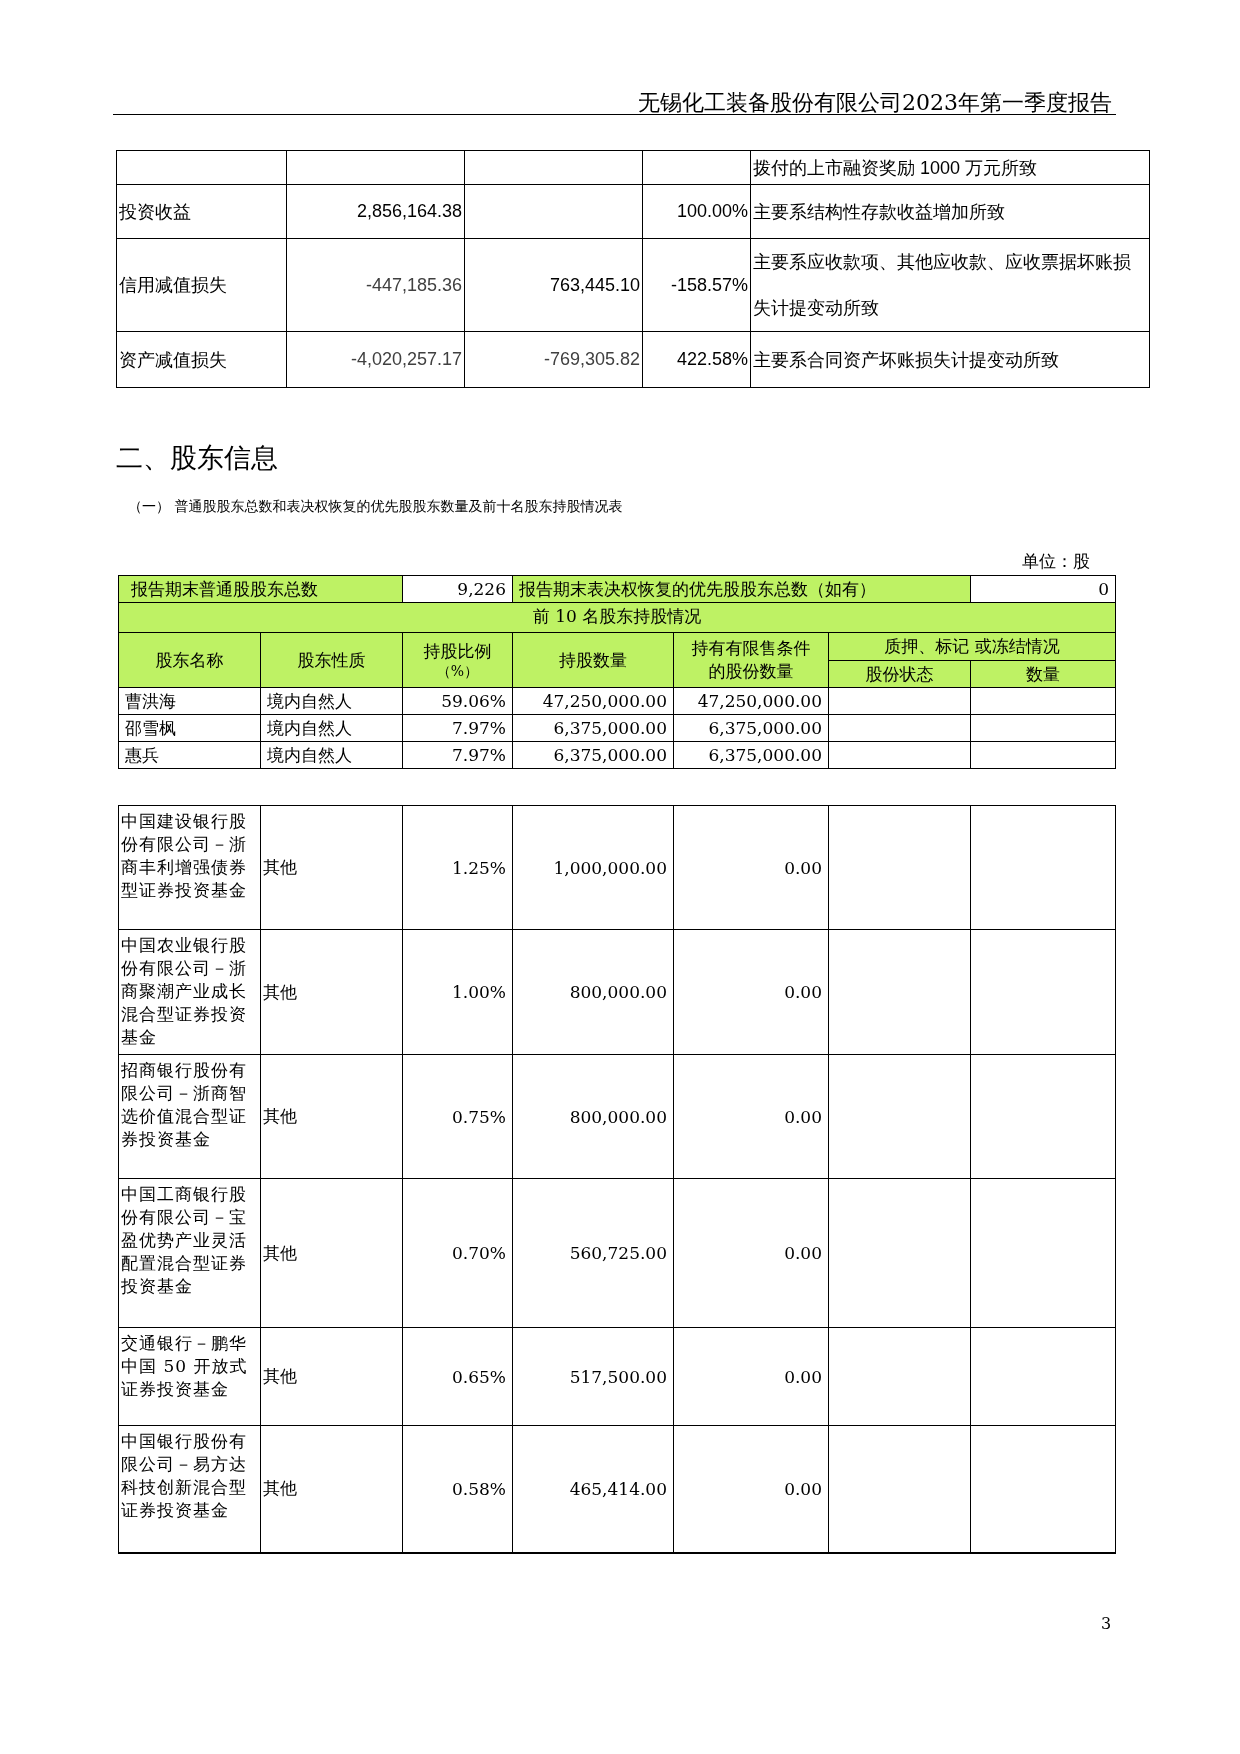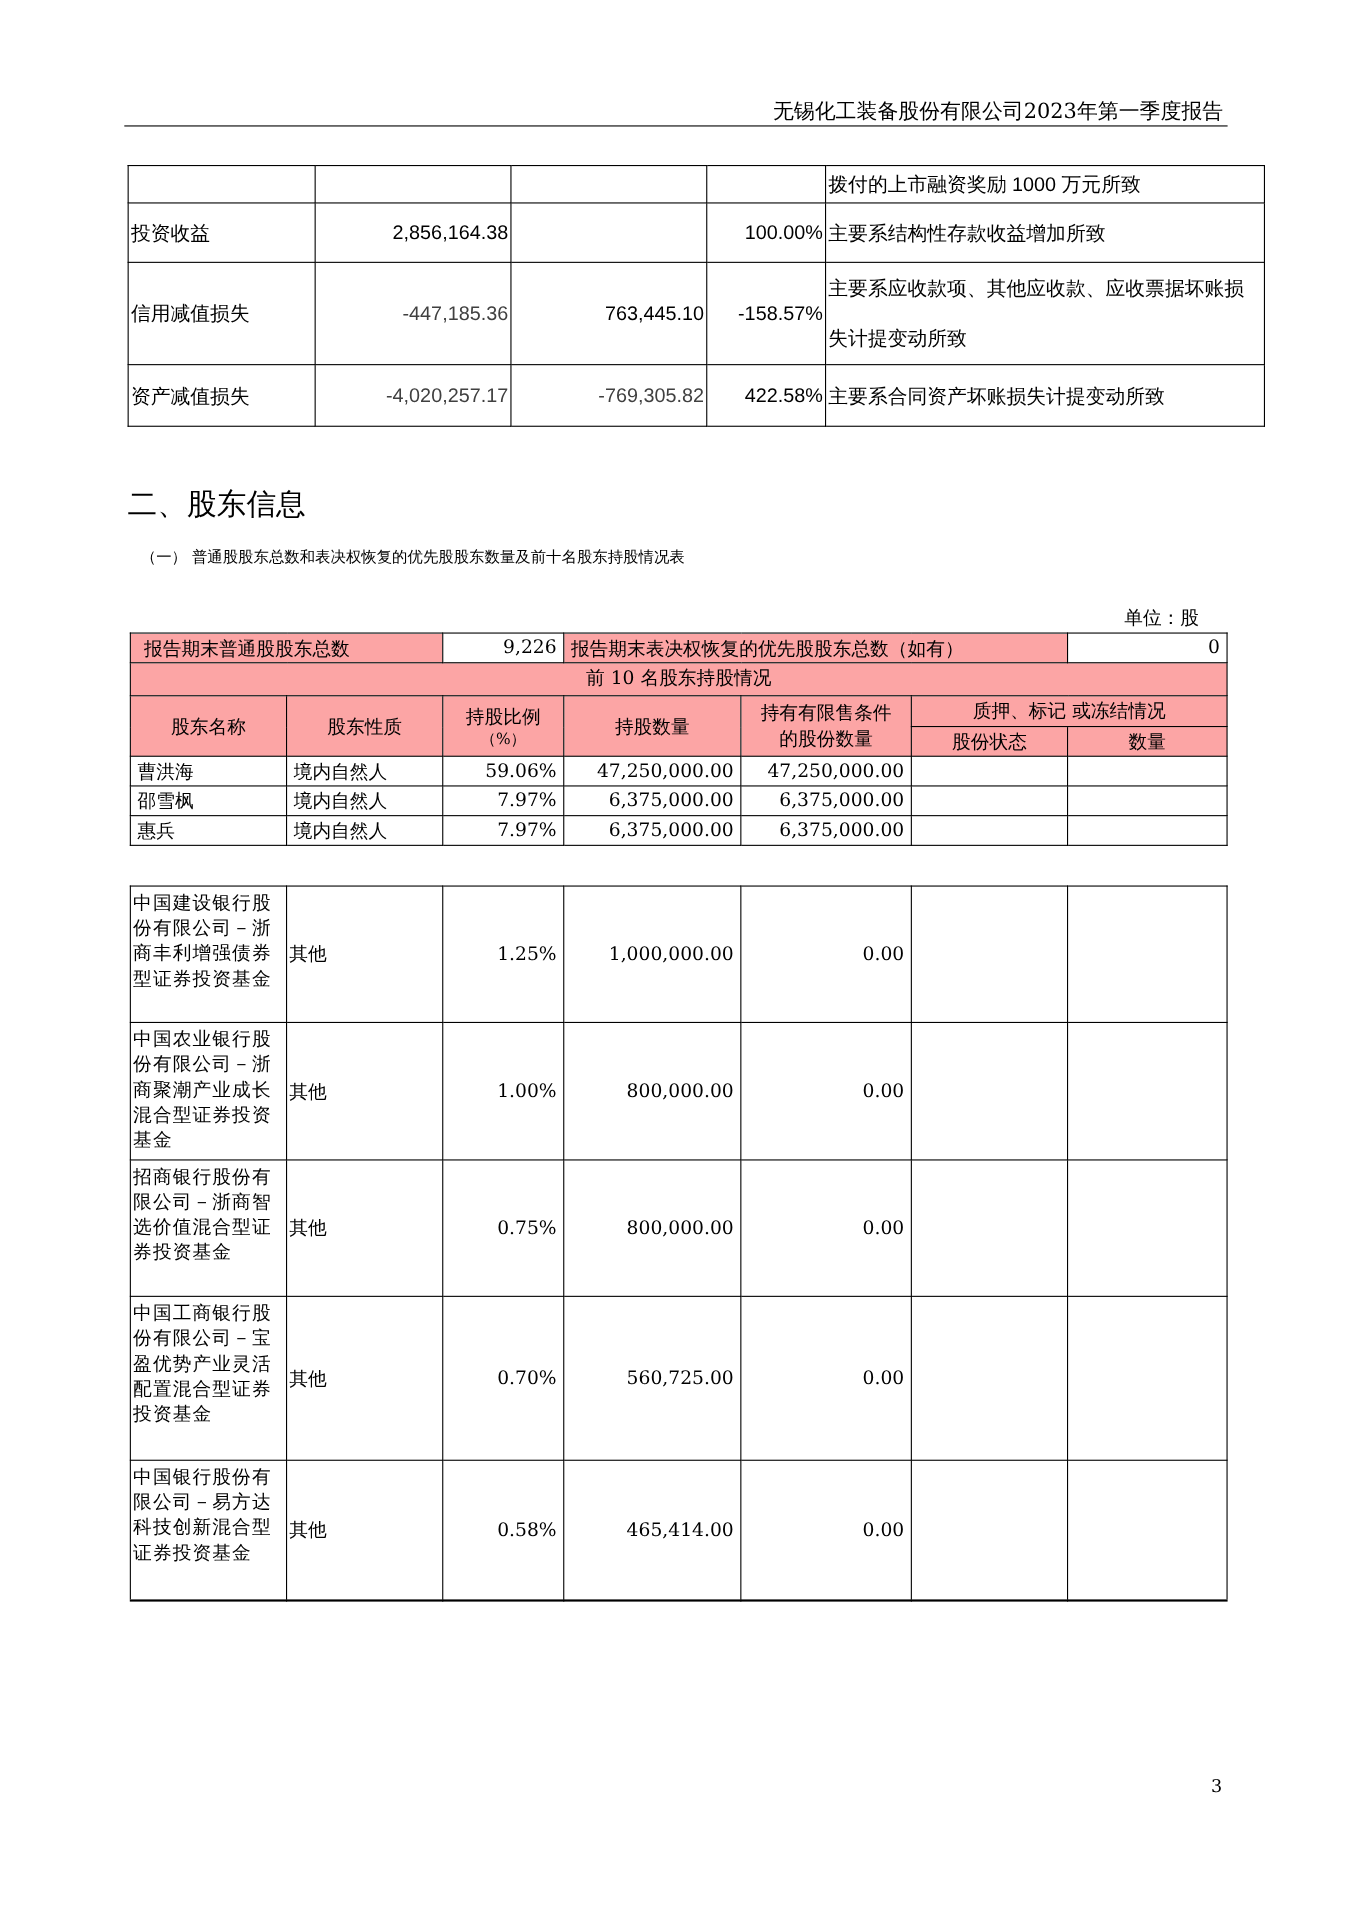--- a/index.html
+++ b/index.html
@@ -1,39 +1,39 @@
 <!DOCTYPE html>
 <html><head>
 <meta charset="utf-8">
 <style>
   html, body { margin: 0; padding: 0; background: #ffffff; }
   body { width: 1240px; height: 1754px; position: relative; overflow: hidden;
          font-family: "DejaVu Serif", "Liberation Serif", serif; color: #000; }
   .abs { position: absolute; }
-  .header-text { right: 128px; top: 88px; font-size: 19px; white-space: nowrap; }
+  .header-text { right: 128px; top: 88px; font-size: 22px; white-space: nowrap; }
   .header-rule { left: 113px; top: 114px; width: 1003px; height: 1px; background: #000; }
 
   table { border-collapse: collapse; position: absolute; table-layout: fixed; }
   td { padding: 0 3px; vertical-align: middle; overflow: hidden; }
 
   
   .t1 { left: 116px; top: 150px; width: 1033px; font-family: "Liberation Sans", "DejaVu Sans", sans-serif; font-size: 18px; }
   .t1 td { border: 1.5px solid #000; padding: 0 2px; }
   .t1 td.num { text-align: right; font-family: Liberation Sans, sans-serif; font-size: 18px; }
   .t1 td.red { color: #404040; }
   .t1 td.reason { line-height: 46px; }
 
   .section-title { left: 116px; top: 440px; font-size: 27px; }
   .sub-title { left: 128px; top: 498px; font-size: 14px; white-space: nowrap; }
   .unit { left: 1022px; top: 550px; font-size: 17px; }
 
   
   .t2 { left: 118px; top: 575px; width: 997px; font-size: 17px; }
   .t2 td { border: 1px solid #000; height: 26px; padding: 0 6px; }
-  .gray { background: #fca5a5; }
+  .gray { background: #bef264; }
   .center { text-align: center; }
   .right { text-align: right; }
   .t2 td.lbl { padding-left: 12px; }
 
   
   .t3 { left: 118px; top: 805px; width: 997px; font-size: 17px; }
   .t3 td { border: 1px solid #000; padding: 0 6px; }
   .t3 td.name { padding: 4px 2px 0 2px; vertical-align: top; line-height: 23px; letter-spacing: 1px; margin-top: 20px; }
   .t3 td.nature { padding-left: 2px; }
   .t3 { border-bottom: 2px solid #000; }
@@ -198,20 +198,29 @@
   </tr>
   <tr style="height:149px">
     <td class="name">中国工商银行股份有限公司－宝盈优势产业灵活配置混合型证券投资基金</td>
     <td class="nature">其他</td>
     <td class="right">0.70%</td>
     <td class="right">560,725.00</td>
     <td class="right">0.00</td>
     <td></td>
     <td></td>
   </tr>
+  <tr style="height:98px">
+    <td class="name">交通银行－鹏华中国 50 开放式证券投资基金</td>
+    <td class="nature">其他</td>
+    <td class="right">0.65%</td>
+    <td class="right">517,500.00</td>
+    <td class="right">0.00</td>
+    <td></td>
+    <td></td>
+  </tr>
   <tr style="height:127px">
     <td class="name">中国银行股份有限公司－易方达科技创新混合型证券投资基金</td>
     <td class="nature">其他</td>
     <td class="right">0.58%</td>
     <td class="right">465,414.00</td>
     <td class="right">0.00</td>
     <td></td>
     <td></td>
   </tr>
 </tbody>

